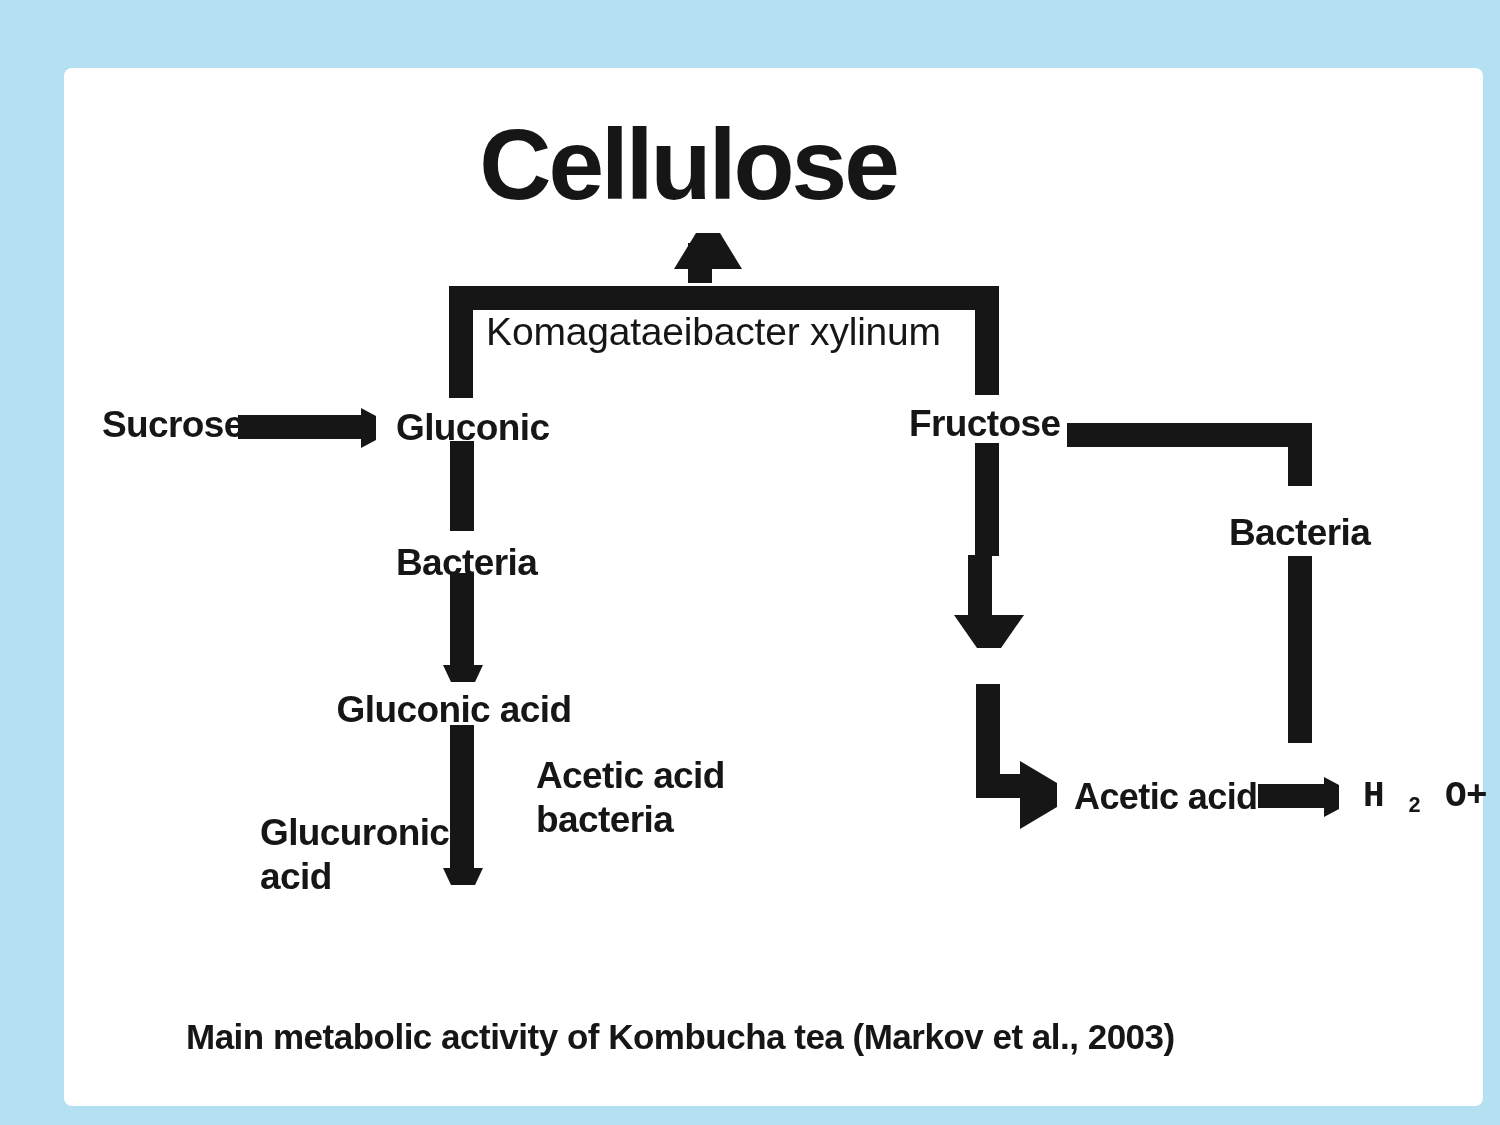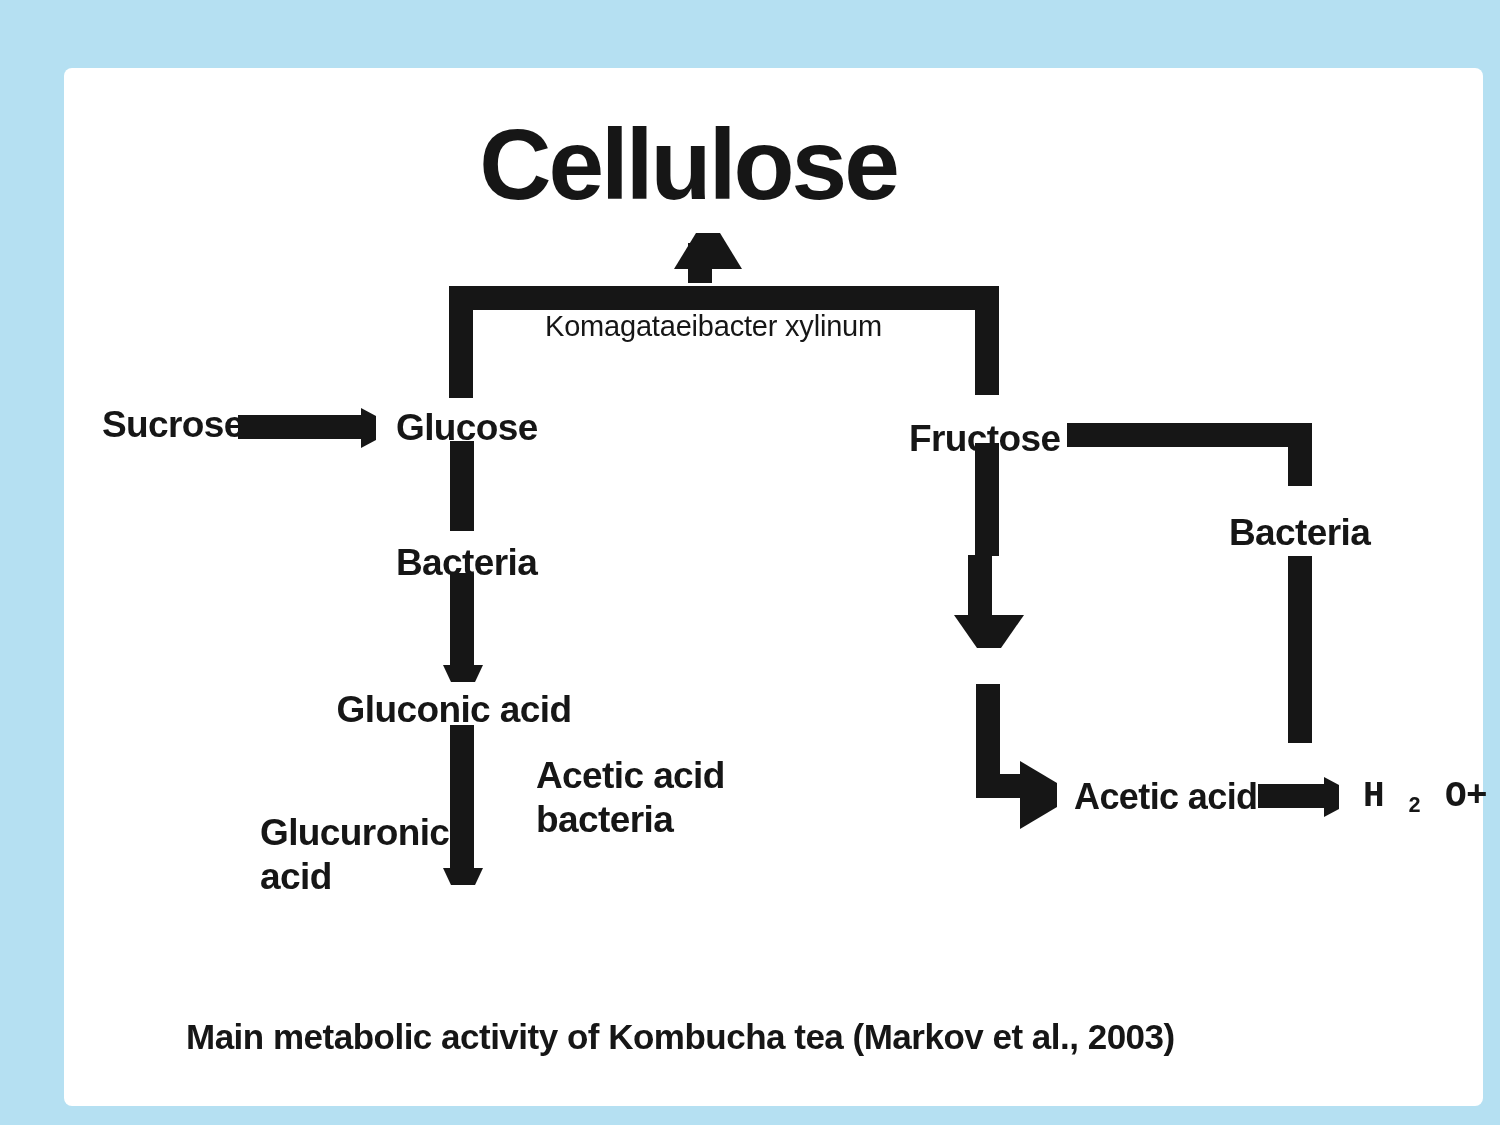--- a/index.html
+++ b/index.html
@@ -46,21 +46,21 @@
     letter-spacing: -3px;
     line-height: 1;
     white-space: nowrap;
   }
   .organism {
     position: absolute;
     left: 426px; top: 274px; width: 527px;
     text-align: center;
     color: var(--ink);
     font-weight: 400;
-    font-size: 29px;
+    font-size: 39px;
     letter-spacing: -0.2px;
     white-space: nowrap;
   }
   .caption {
     position: absolute;
     left: 150px; top: 981px; width: 1230px;
     text-align: left;
     color: var(--ink);
     font-weight: 700;
     font-size: 35px;
@@ -124,35 +124,35 @@
 
   <div class="line" style="left:425px; top:262px; width:528px; height:2px;"></div>
   <div class="line" style="left:425px; top:262px; width:2px; height:112px;"></div>
   <div class="line" style="left:951px; top:262px; width:2px; height:109px;"></div>
 
   <div class="organism">Komagataeibacter xylinum</div>
 
   <div class="label" style="left:66px; top:368px;">Sucrose</div>
   <div class="line" style="left:214px; top:391px; width:124px; height:2px;"></div>
   <div class="tri tri-right-small abs" style="left:337px; top:384px;"></div>
-  <div class="label" style="left:360px; top:371px;">Glucose</div>
+  <div class="label" style="left:360px; top:371px;">Gluconic</div>
 
   <div class="line" style="left:426px; top:417px; width:2px; height:90px;"></div>
   <div class="label" style="left:360px; top:506px;">Bacteria</div>
   <div class="line" style="left:426px; top:549px; width:2px; height:93px;"></div>
   <div class="tri tri-down-small abs" style="left:419px; top:641px;"></div>
   <div class="label" style="left:285px; top:653px; width:290px; text-align:center;">Gluconic acid</div>
   <div class="line" style="left:426px; top:701px; width:2px; height:144px;"></div>
   <div class="tri tri-down-small abs" style="left:419px; top:844px;"></div>
 
   <div class="label two-line" style="left:488px; top:718px; line-height:44px;"><span>Acetic acid</span><br><span>bacteria</span></div>
 
   <div class="label two-line" style="left:212px; top:775px; line-height:44px;"><span>Glucuronic</span><br><span>acid</span></div>
 
-  <div class="label" style="left:873px; top:382px;">Fructose</div>
+  <div class="label" style="left:873px; top:367px;">Fructose</div>
   <div class="line" style="left:1043px; top:399px; width:223px; height:2px;"></div>
   <div class="line" style="left:1264px; top:399px; width:2px; height:63px;"></div>
   <div class="label" style="left:1193px; top:476px;">Bacteria</div>
   <div class="line" style="left:1264px; top:532px; width:2px; height:187px;"></div>
 
   <div class="line" style="left:951px; top:419px; width:2px; height:113px;"></div>
   <div class="line" style="left:944px; top:531px; width:17px; height:61px;"></div>
   <div class="tri tri-down-big abs" style="left:930px; top:591px;"></div>
 
 

